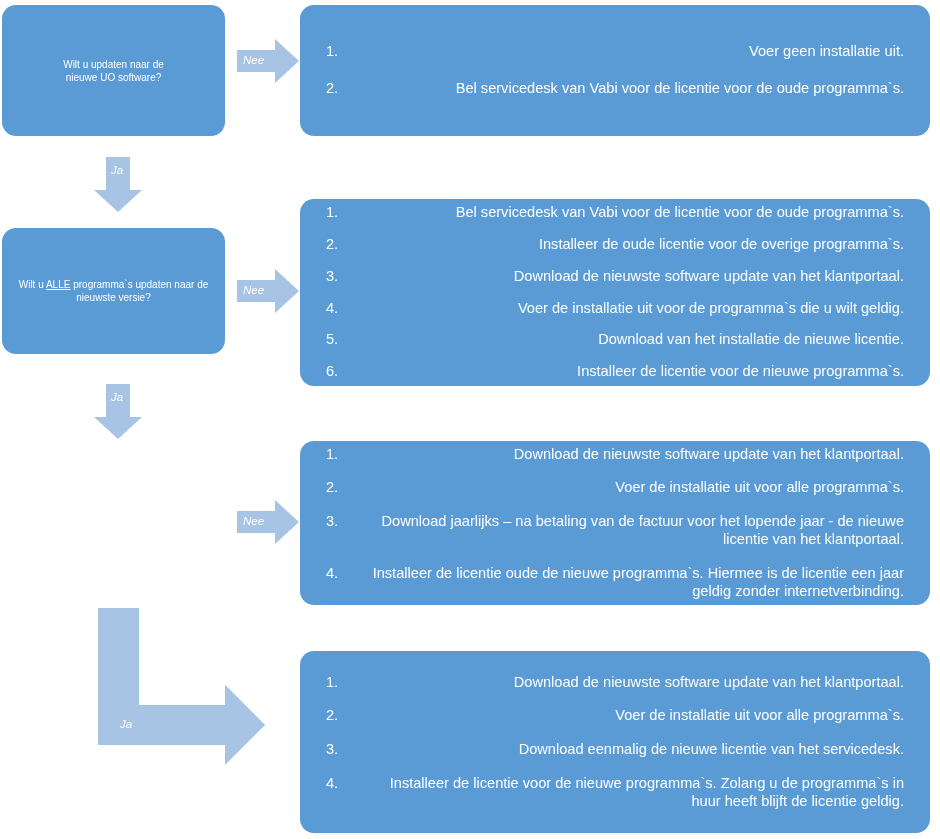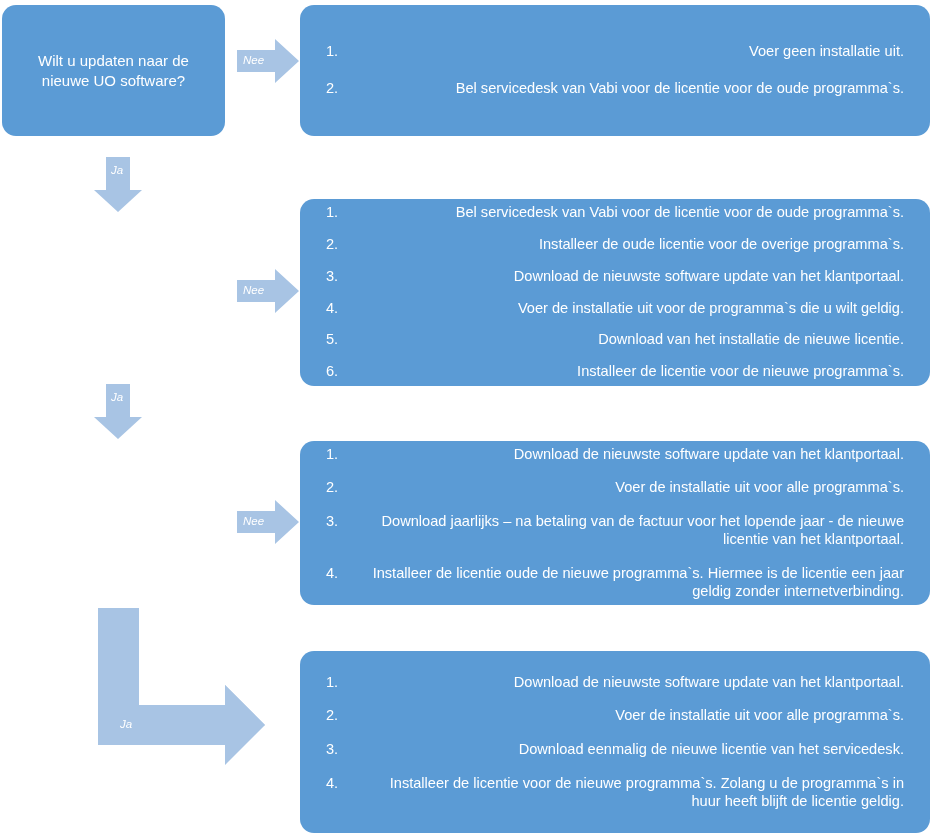--- a/index.html
+++ b/index.html
@@ -29,21 +29,21 @@
   }
 
   .decision {
     display: flex;
     align-items: center;
     justify-content: center;
     text-align: center;
     padding: 6px 14px;
   }
   .decision .dtext {
-    font-size: 15px;
+    font-size: 10px;
     line-height: 1.30;
     color: #ffffff;
     font-weight: 400;
   }
   .decision .dtext u {
     text-decoration: underline;
     text-underline-offset: 1px;
   }
 
   
@@ -131,20 +131,25 @@
     </div>
   </div>
 
   <div class="arrow" style="left:94px; top:157px;">
     <svg width="48" height="55" viewBox="0 0 48 55" aria-hidden="true">
       <polygon points="12,0 36,0 36,33 48,33 24,55 0,33 12,33" fill="#A8C4E4"></polygon>
     </svg>
     <span class="arrow-label" style="left:17px; top:8px;">Ja</span>
   </div>
 
+  <div class="box decision" style="left:2px; top:228px; width:223px; height:126px;">
+    <div class="dtext">
+      <span>Wilt u </span><u>ALLE</u><span> programma`s updaten naar de nieuwste versie?</span>
+    </div>
+  </div>
 
   <div class="arrow" style="left:237px; top:269px;">
     <svg width="62" height="44" viewBox="0 0 62 44" aria-hidden="true">
       <polygon points="0,11 38,11 38,0 62,22 38,44 38,33 0,33" fill="#A8C4E4"></polygon>
     </svg>
     <span class="arrow-label" style="left:6px; top:16px;">Nee</span>
   </div>
 
   <div class="box" style="left:300px; top:199px; width:630px; height:187px;">
     <div class="steps gap-md">

